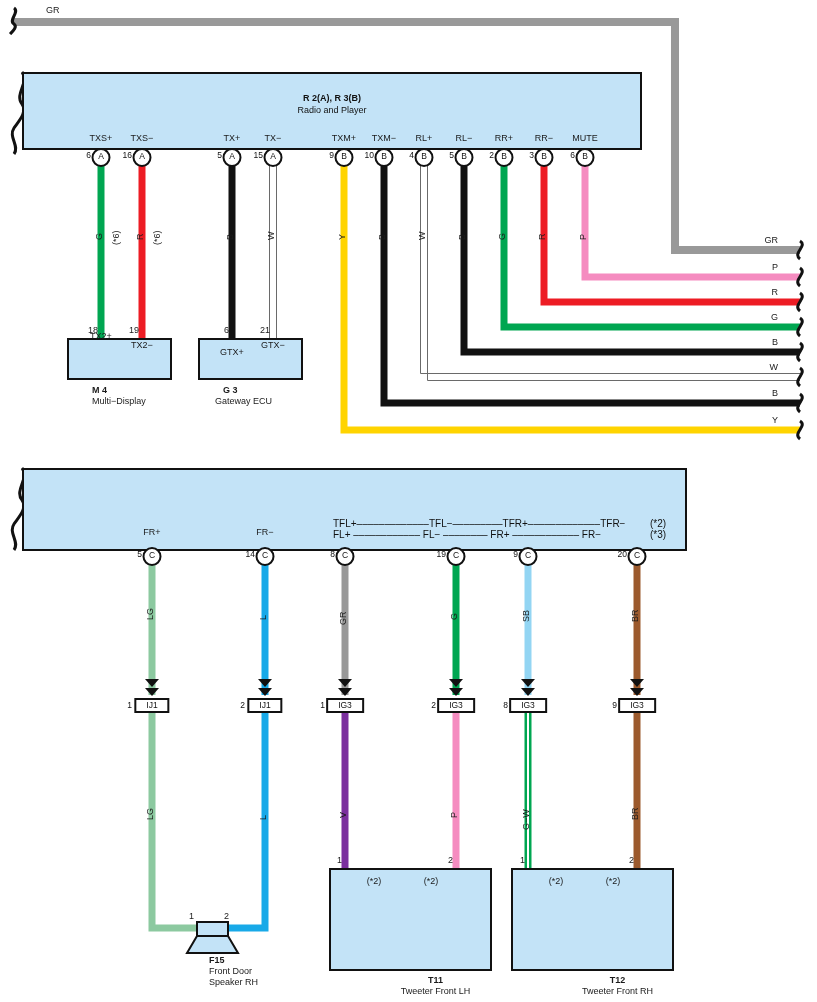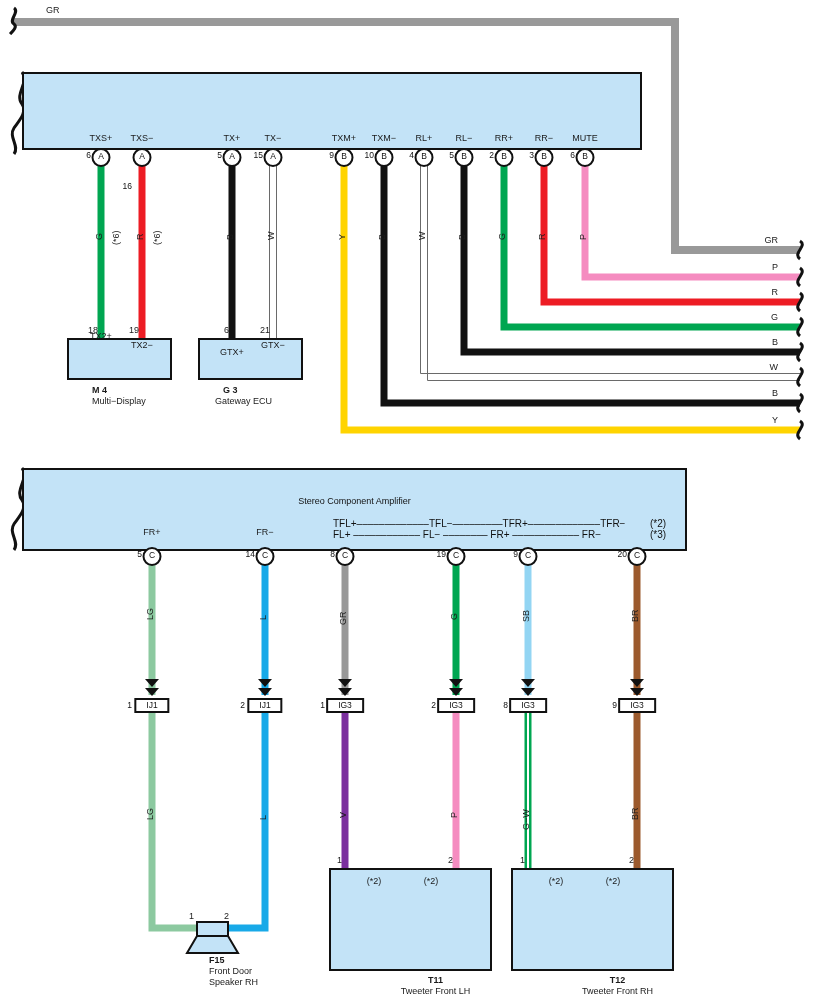--- a/index.html
+++ b/index.html
@@ -162,36 +162,38 @@
 
     <g fill="#c3e3f7" stroke="#111111" stroke-width="2">
       <rect x="197" y="922" width="31" height="14"></rect>
       <path d="M197 936 l-10 17 h51 l-10 -17 z"></path>
     </g>
   </svg>
 
   <div class="lbl" style="left:46px;top:6px;">GR</div>
 
   <div class="box" style="left:22px;top:72px;width:620px;height:78px;"></div>
+  <div class="boxtitle b" style="left:22px;top:93px;width:620px;font-weight:bold;">R 2(A), R 3(B)</div>
+  <div class="boxtitle" style="left:22px;top:105px;width:620px;">Radio and Player</div>
 
   <div class="lbl c" style="left:101px;top:134px;">TXS+</div>
   <div class="lbl c" style="left:142px;top:134px;">TXS−</div>
   <div class="lbl c" style="left:232px;top:134px;">TX+</div>
   <div class="lbl c" style="left:273px;top:134px;">TX−</div>
   <div class="lbl c" style="left:344px;top:134px;">TXM+</div>
   <div class="lbl c" style="left:384px;top:134px;">TXM−</div>
   <div class="lbl c" style="left:424px;top:134px;">RL+</div>
   <div class="lbl c" style="left:464px;top:134px;">RL−</div>
   <div class="lbl c" style="left:504px;top:134px;">RR+</div>
   <div class="lbl c" style="left:544px;top:134px;">RR−</div>
   <div class="lbl c" style="left:585px;top:134px;">MUTE</div>
 
   <div class="pinno" style="left:91px;top:150px;">6</div>
   <div class="pin" style="left:101px;top:148px;">A</div>
-  <div class="pinno" style="left:132px;top:150px;margin-top:31px;">16</div>
+  <div class="pinno" style="left:132px;top:150px;">16</div>
   <div class="pin" style="left:142px;top:148px;">A</div>
   <div class="pinno" style="left:222px;top:150px;">5</div>
   <div class="pin" style="left:232px;top:148px;">A</div>
   <div class="pinno" style="left:263px;top:150px;">15</div>
   <div class="pin" style="left:273px;top:148px;">A</div>
   <div class="pinno" style="left:334px;top:150px;">9</div>
   <div class="pin" style="left:344px;top:148px;">B</div>
   <div class="pinno" style="left:374px;top:150px;">10</div>
   <div class="pin" style="left:384px;top:148px;">B</div>
   <div class="pinno" style="left:414px;top:150px;">4</div>
@@ -238,21 +240,20 @@
   <div class="lbl r" style="left:778px;top:236px;">GR</div>
   <div class="lbl r" style="left:778px;top:263px;">P</div>
   <div class="lbl r" style="left:778px;top:288px;">R</div>
   <div class="lbl r" style="left:778px;top:313px;">G</div>
   <div class="lbl r" style="left:778px;top:338px;">B</div>
   <div class="lbl r" style="left:778px;top:363px;">W</div>
   <div class="lbl r" style="left:778px;top:389px;">B</div>
   <div class="lbl r" style="left:778px;top:416px;">Y</div>
 
   <div class="box" style="left:22px;top:468px;width:665px;height:83px;"></div>
-  <div class="boxtitle" style="left:22px;top:496px;width:665px;">Stereo Component Amplifier</div>
 
   <div class="dashlbl" style="left:333px;top:519px;">TFL+–––––––––––––TFL−–––––––––TFR+–––––––––––––TFR−</div>
   <div class="dashlbl" style="left:650px;top:519px;">(*2)</div>
   <div class="dashlbl" style="left:333px;top:530px;">FL+ –––––––––––– FL− –––––––– FR+ –––––––––––– FR−</div>
   <div class="dashlbl" style="left:650px;top:530px;">(*3)</div>
 
   <div class="lbl c" style="left:152px;top:528px;">FR+</div>
   <div class="lbl c" style="left:265px;top:528px;">FR−</div>
 
   <div class="pinno" style="left:142px;top:549px;">5</div>

